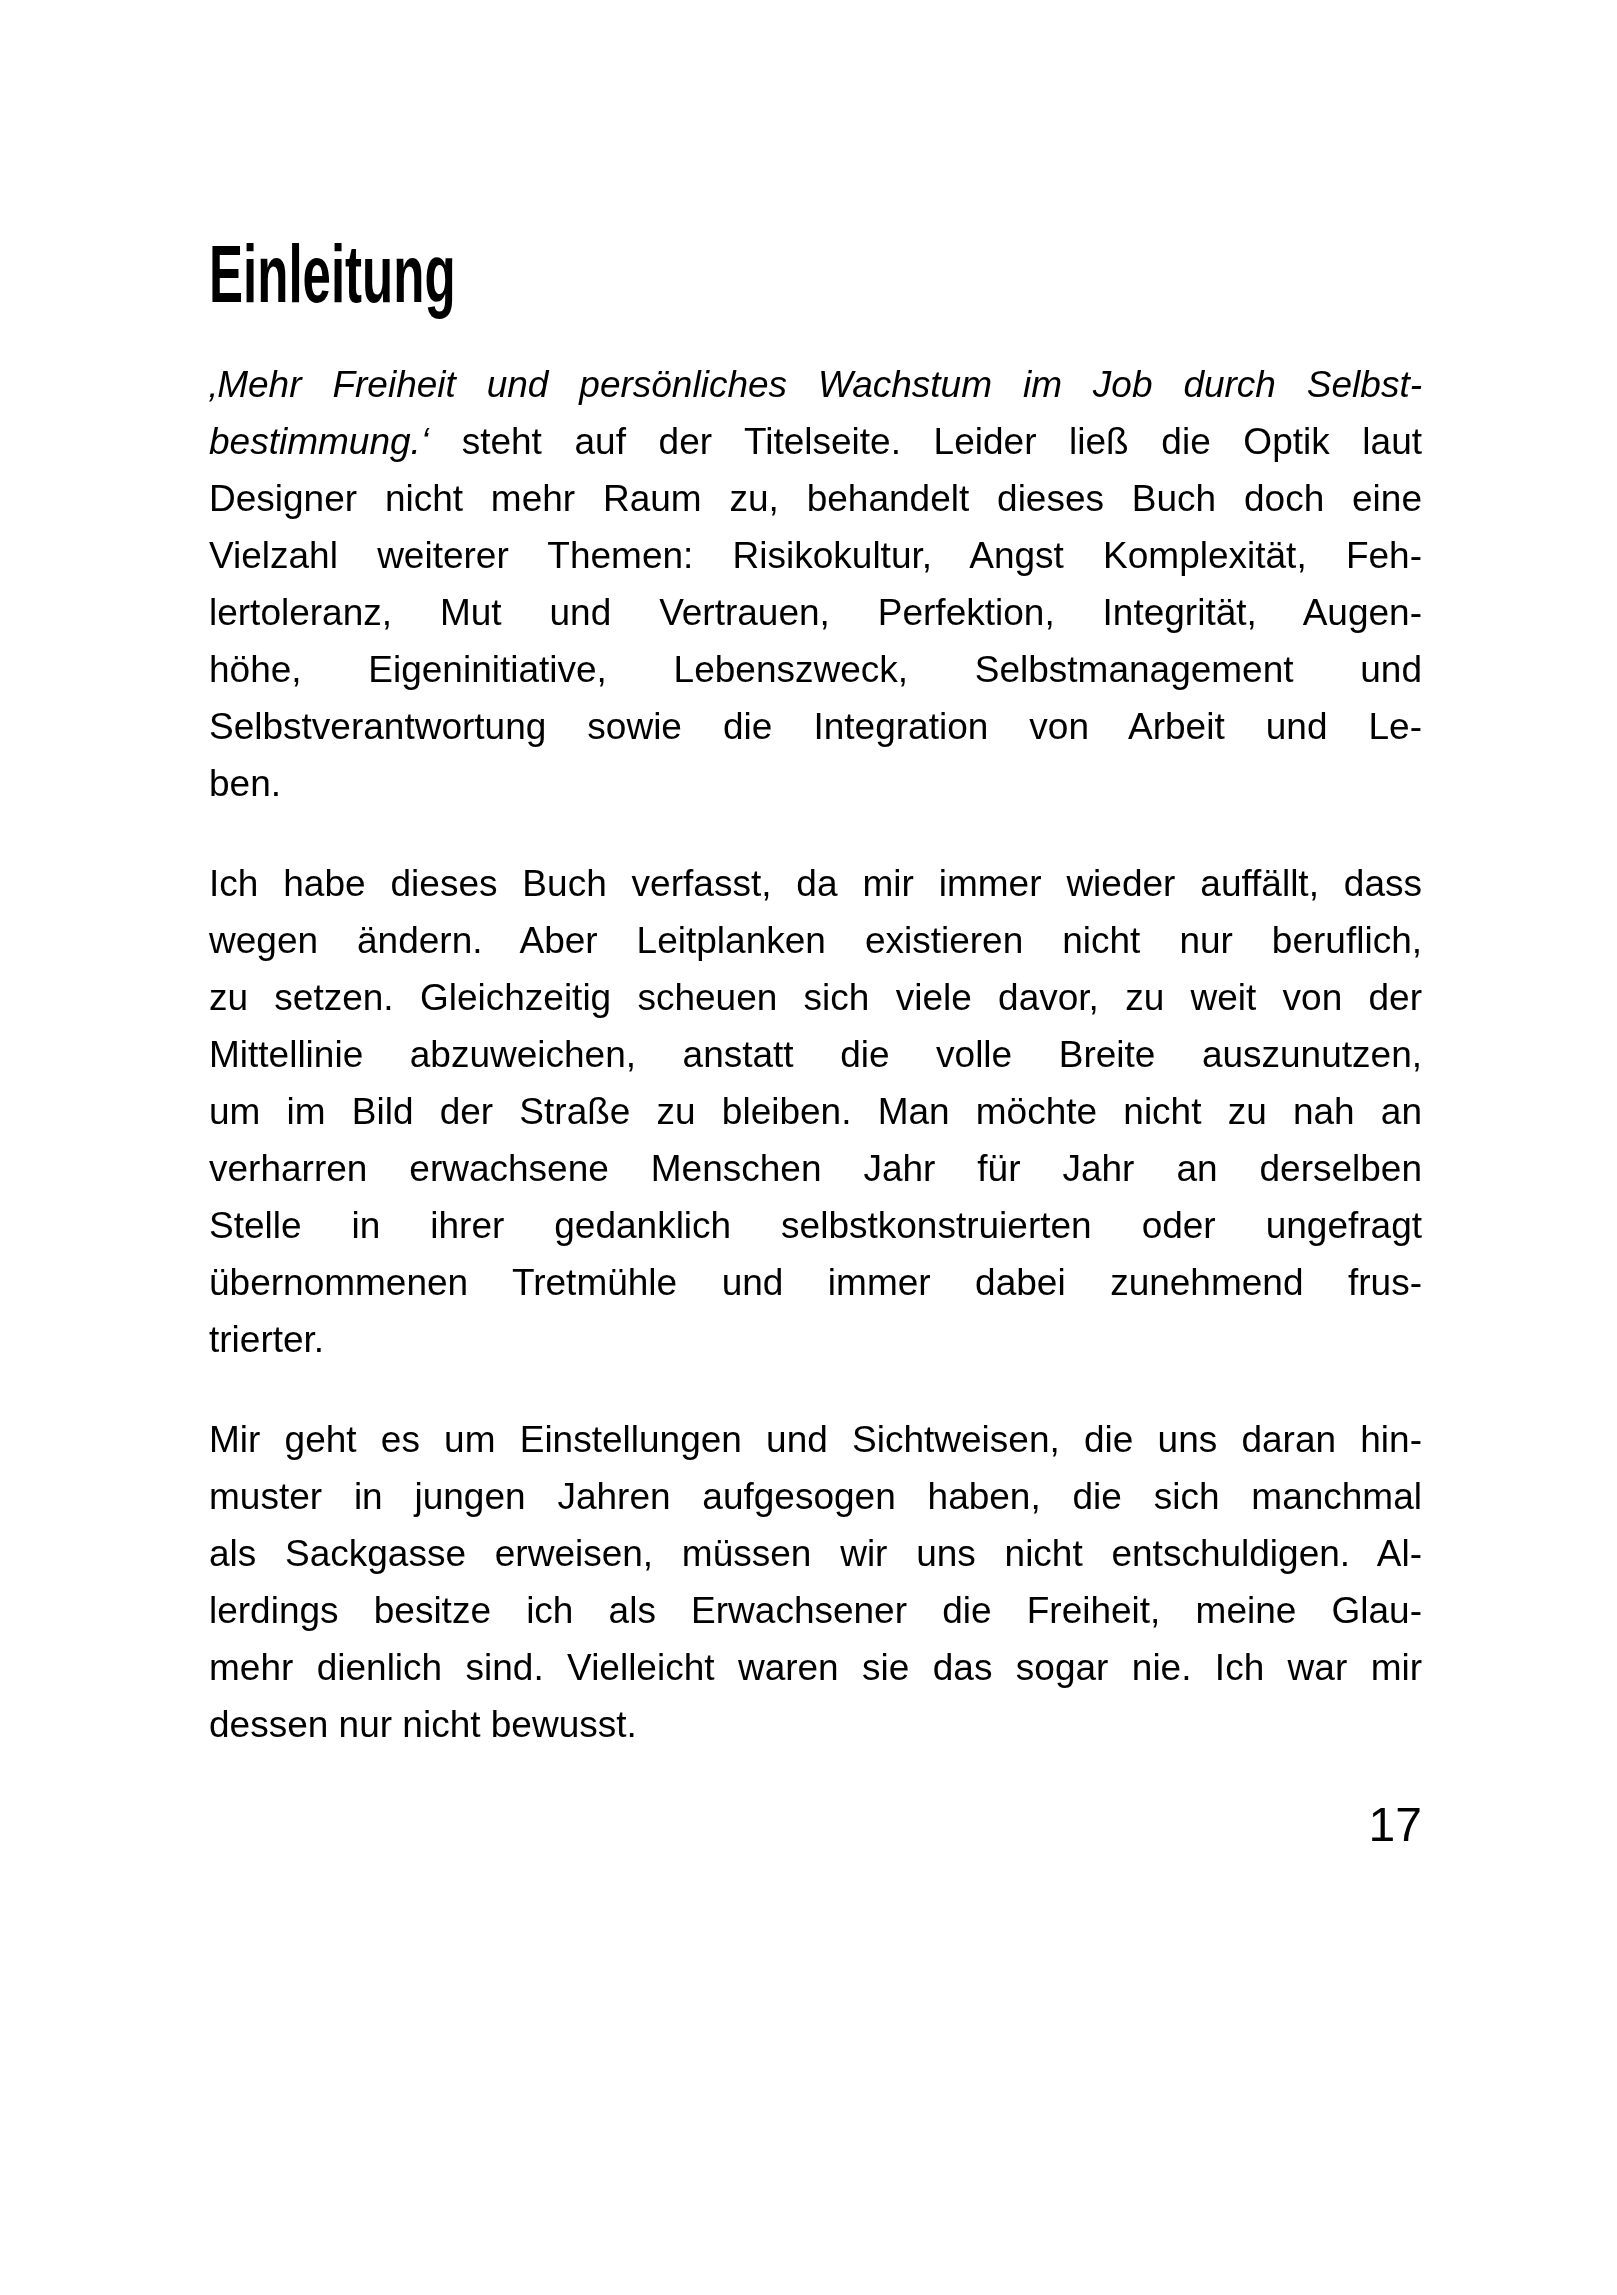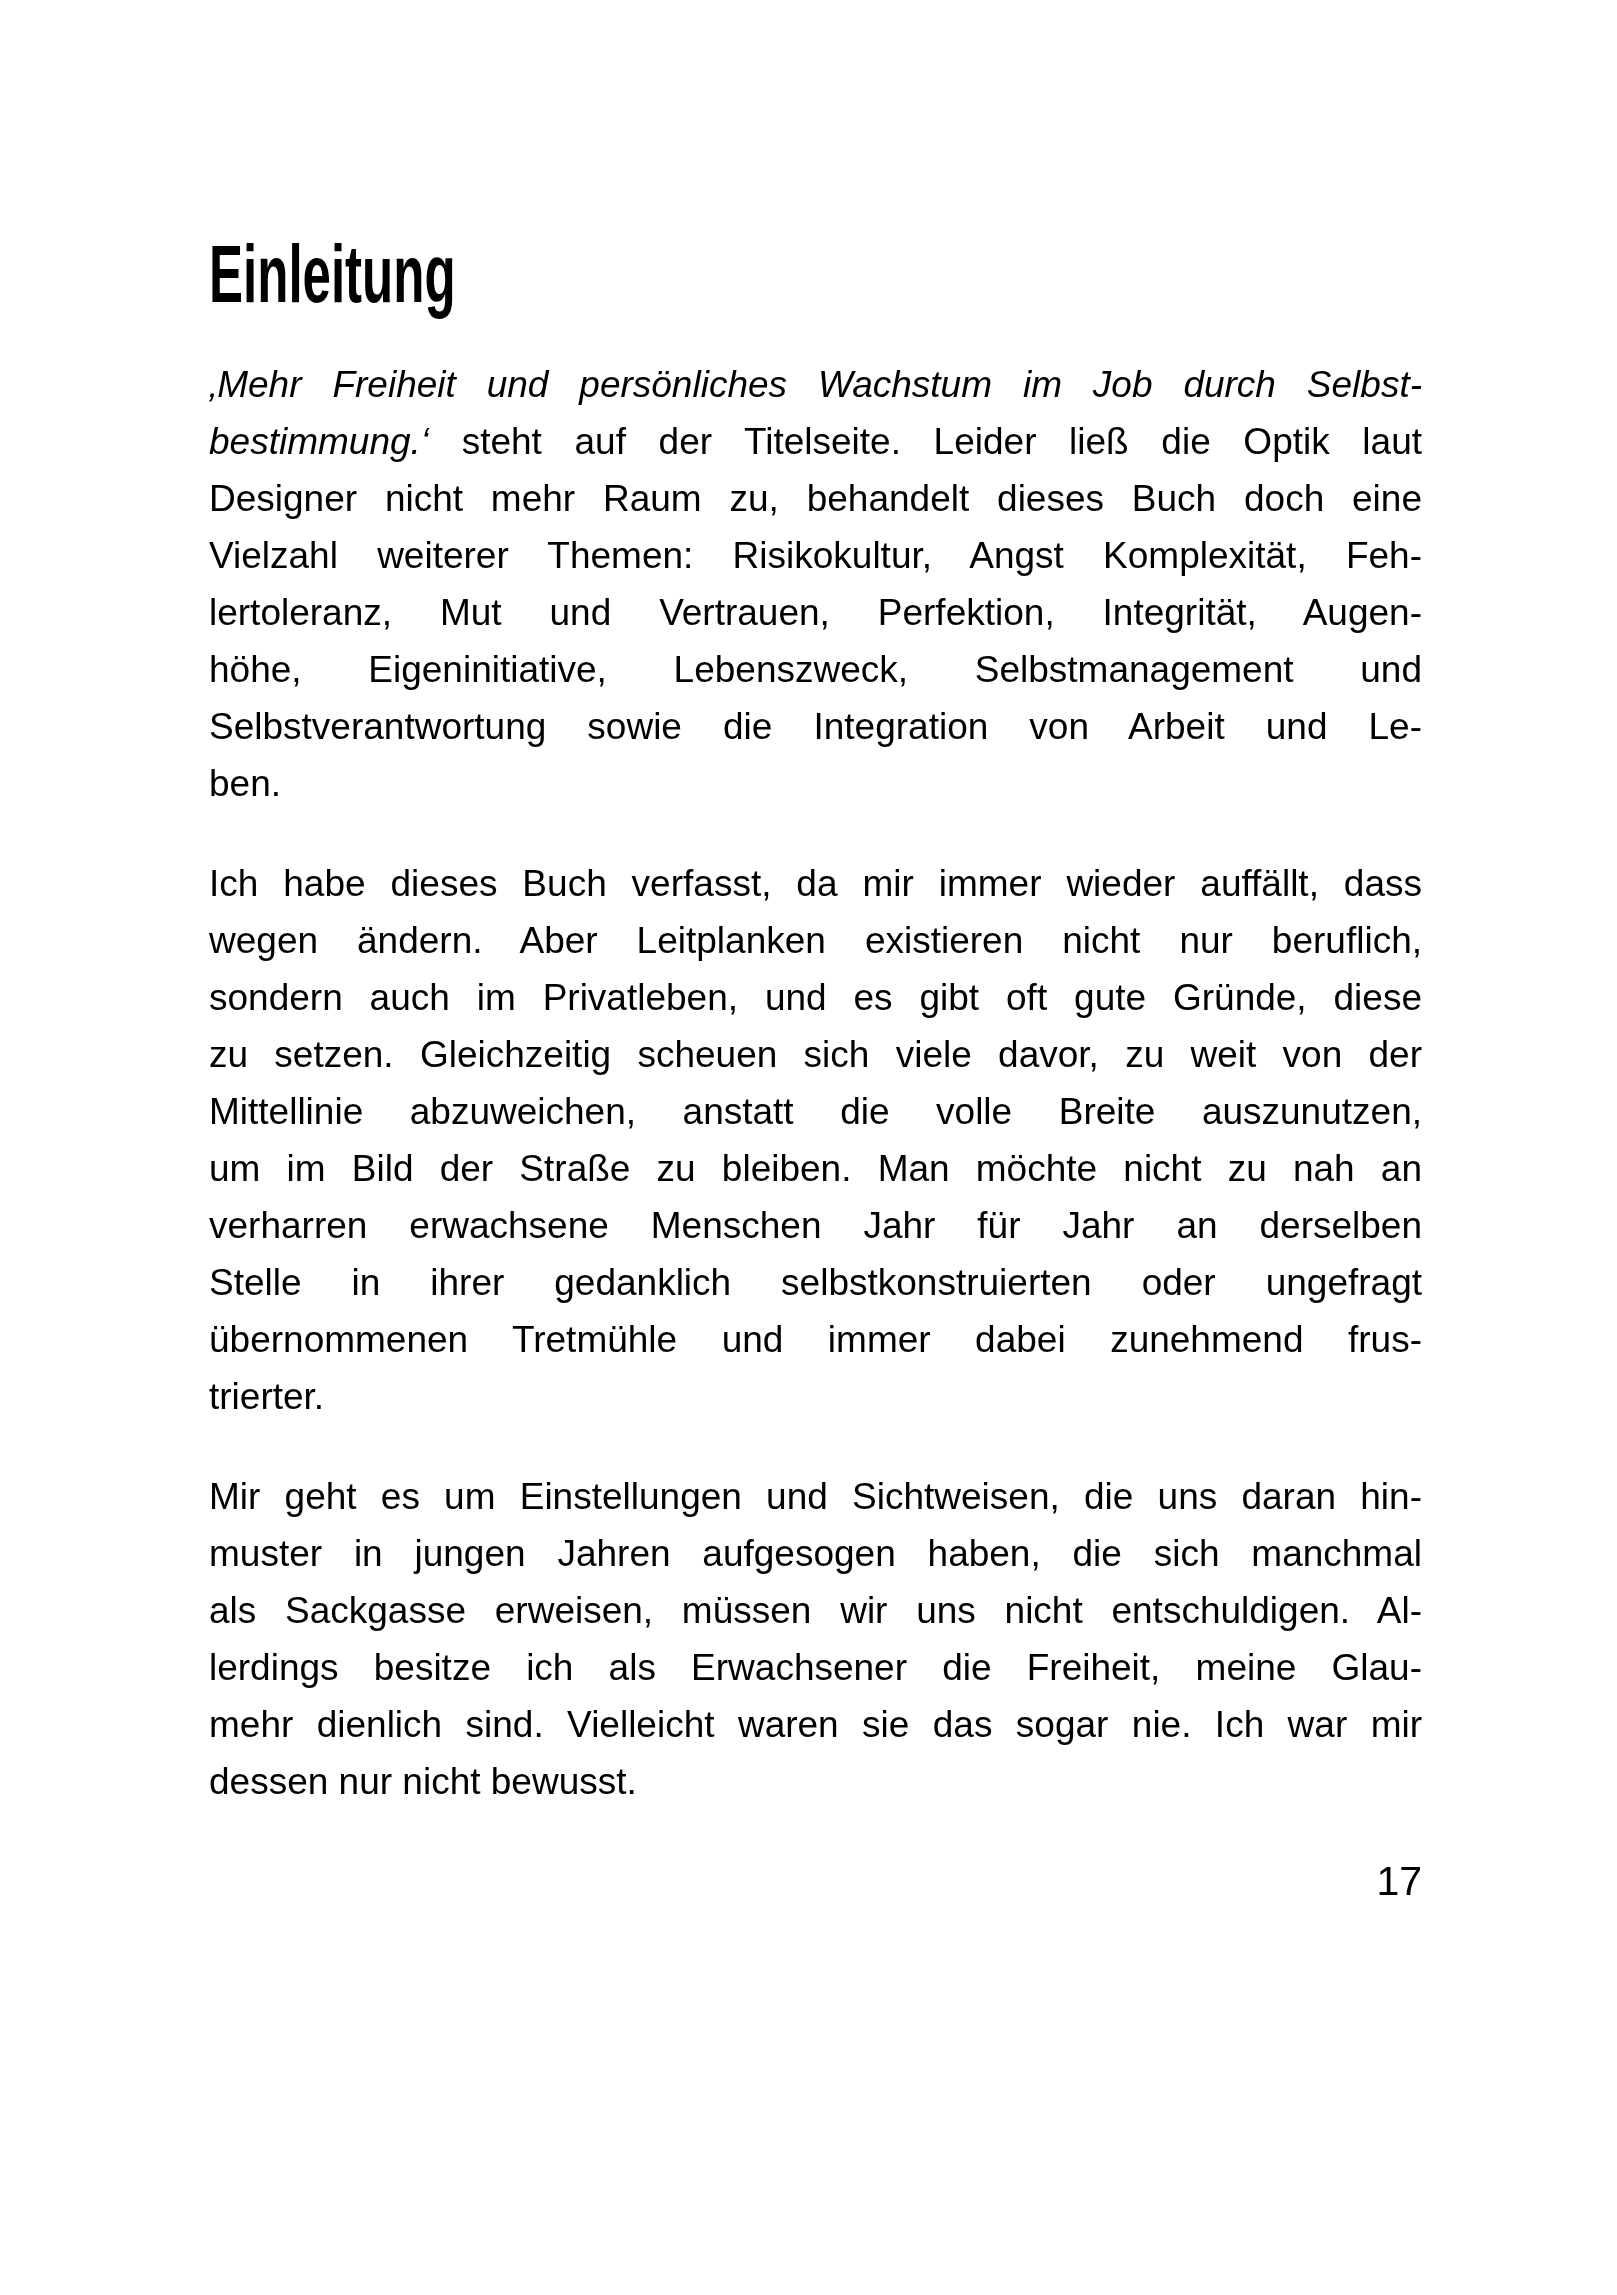--- a/index.html
+++ b/index.html
@@ -44,21 +44,21 @@
   }
   .line.last {
     text-align: left;
     text-align-last: left;
   }
   .line em {
     font-style: italic;
   }
   .page-number {
     margin: 0;
-    font-size: 41px;
+    font-size: 48px;
     line-height: 57px;
     text-align: right;
   }
 </style>
 </head>
 <body>
 
 <main class="page">
   <h1 class="chapter-title"><span class="squeeze">Einleitung</span></h1>
 
@@ -69,21 +69,20 @@
         <div class="line"><span>Designer nicht mehr Raum zu, behandelt dieses Buch doch eine</span></div>
         <div class="line"><span>Vielzahl weiterer Themen: Risikokultur, Angst Komplexität, Feh-</span></div>
         <div class="line"><span>lertoleranz, Mut und Vertrauen, Perfektion, Integrität, Augen-</span></div>
         <div class="line"><span>höhe, Eigeninitiative, Lebenszweck, Selbstmanagement und</span></div>
         <div class="line"><span>Selbstverantwortung sowie die Integration von Arbeit und Le-</span></div>
         <div class="line last"><span>ben.</span></div>
       </div>
       <div class="paragraph">
         <div class="line"><span>Ich habe dieses Buch verfasst, da mir immer wieder auffällt, dass</span></div>
         <div class="line"><span>wegen ändern. Aber Leitplanken existieren nicht nur beruflich,</span></div>
-        <div class="line"><span>sondern auch im Privatleben, und es gibt oft gute Gründe, diese</span></div>
         <div class="line"><span>zu setzen. Gleichzeitig scheuen sich viele davor, zu weit von der</span></div>
         <div class="line"><span>Mittellinie abzuweichen, anstatt die volle Breite auszunutzen,</span></div>
         <div class="line"><span>um im Bild der Straße zu bleiben. Man möchte nicht zu nah an</span></div>
         <div class="line"><span>verharren erwachsene Menschen Jahr für Jahr an derselben</span></div>
         <div class="line"><span>Stelle in ihrer gedanklich selbstkonstruierten oder ungefragt</span></div>
         <div class="line"><span>übernommenen Tretmühle und immer dabei zunehmend frus-</span></div>
         <div class="line last"><span>trierter.</span></div>
       </div>
       <div class="paragraph">
         <div class="line"><span>Mir geht es um Einstellungen und Sichtweisen, die uns daran hin-</span></div>

